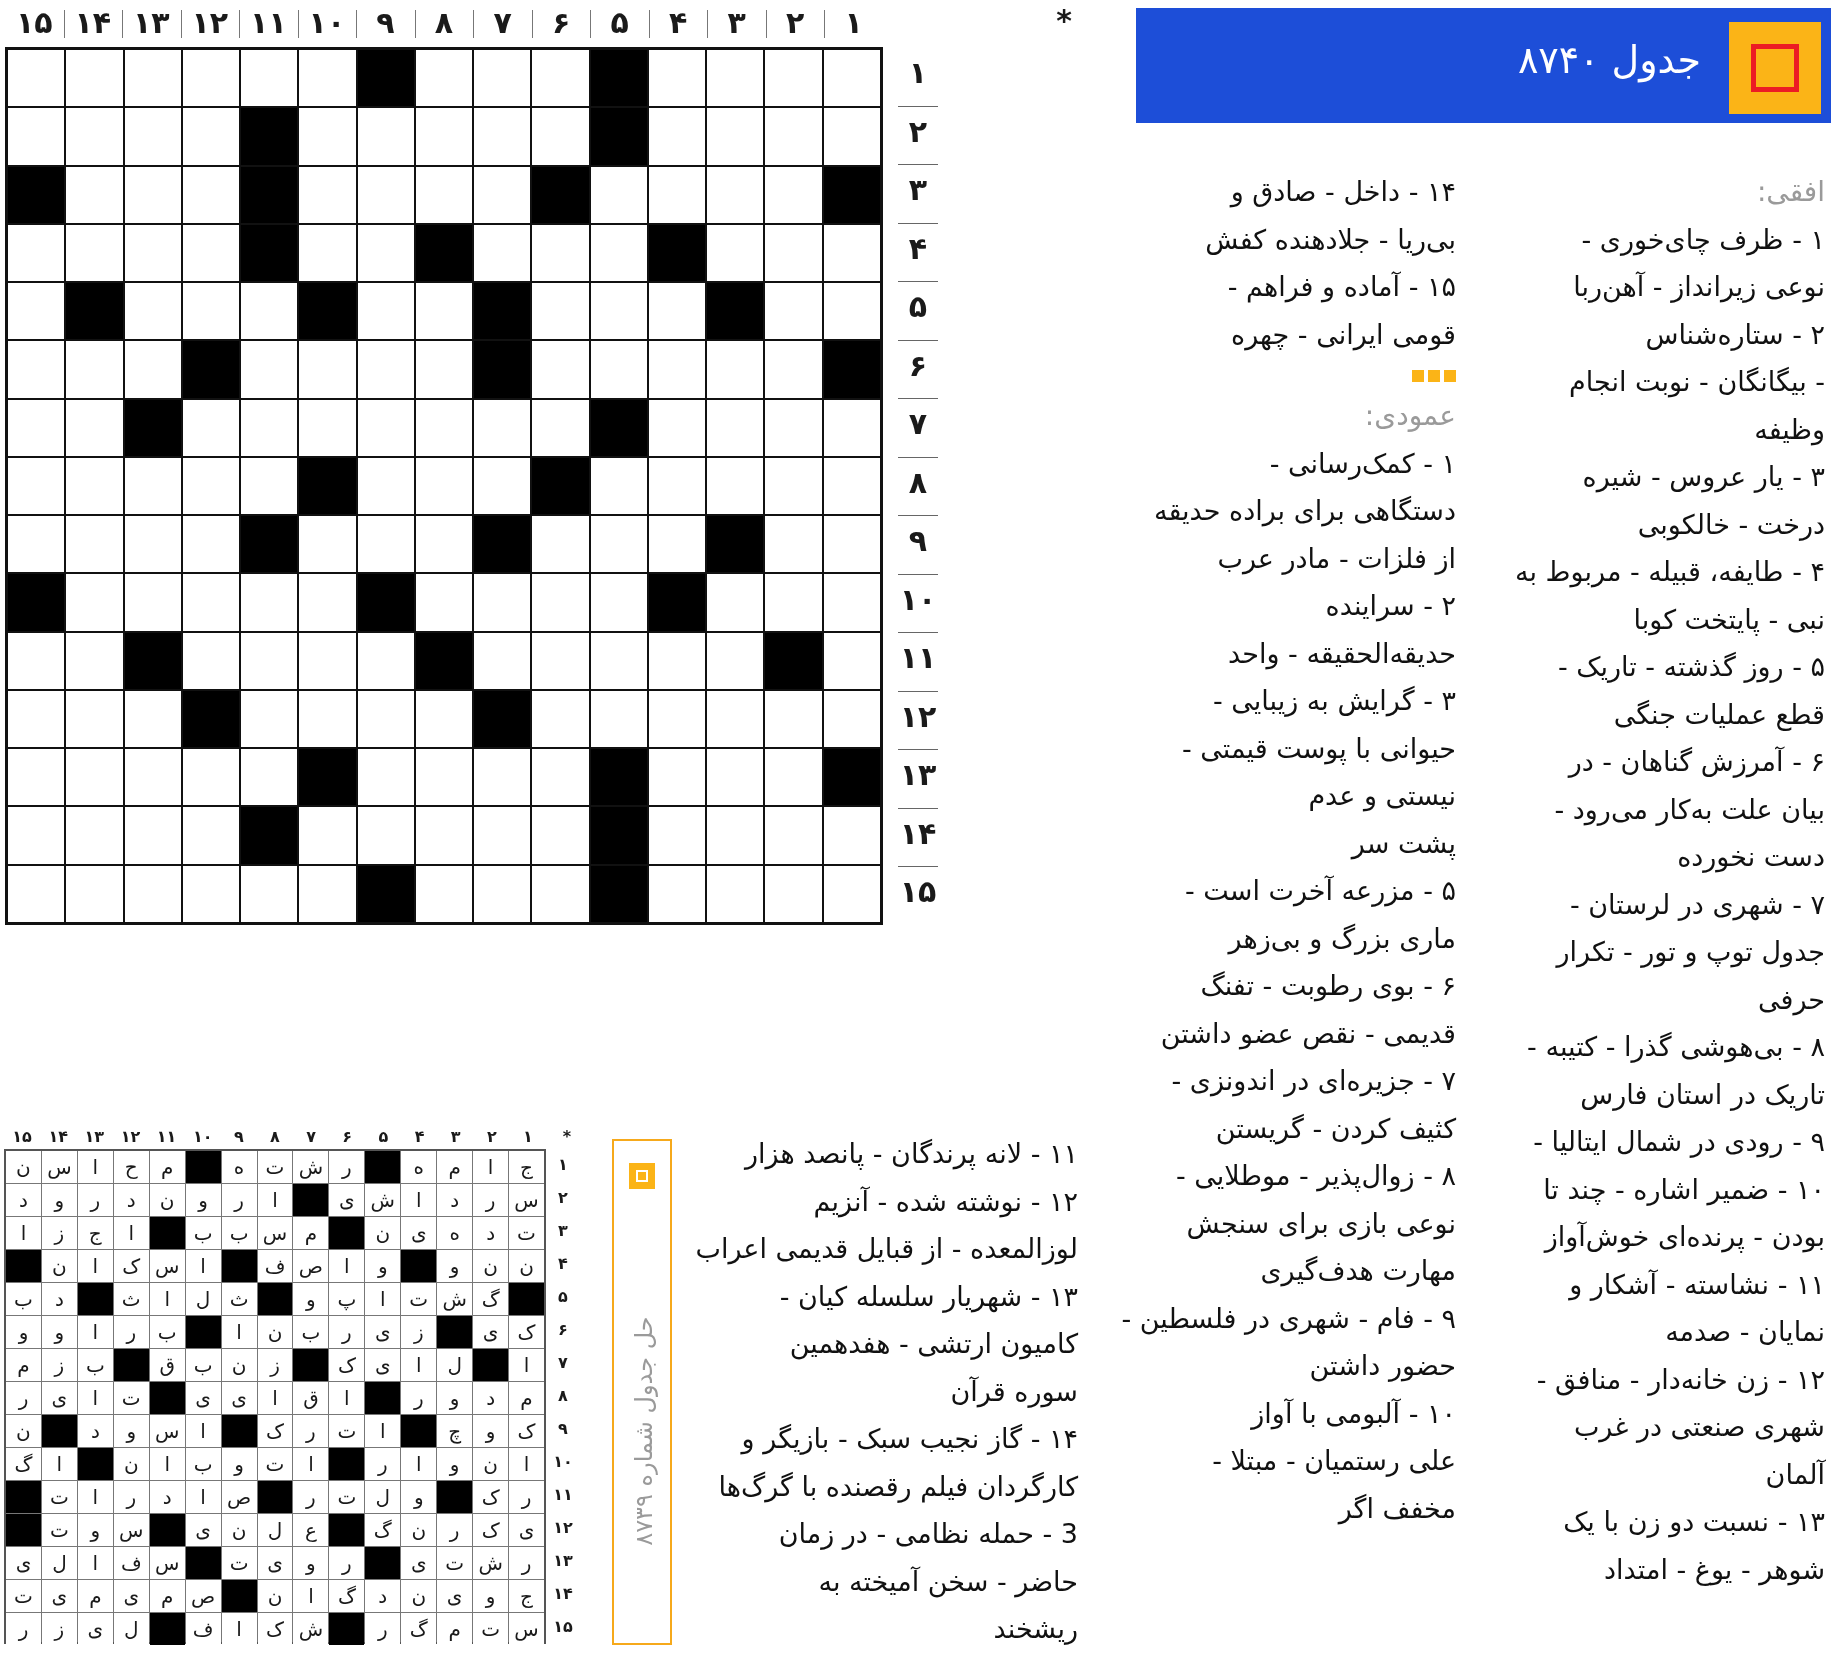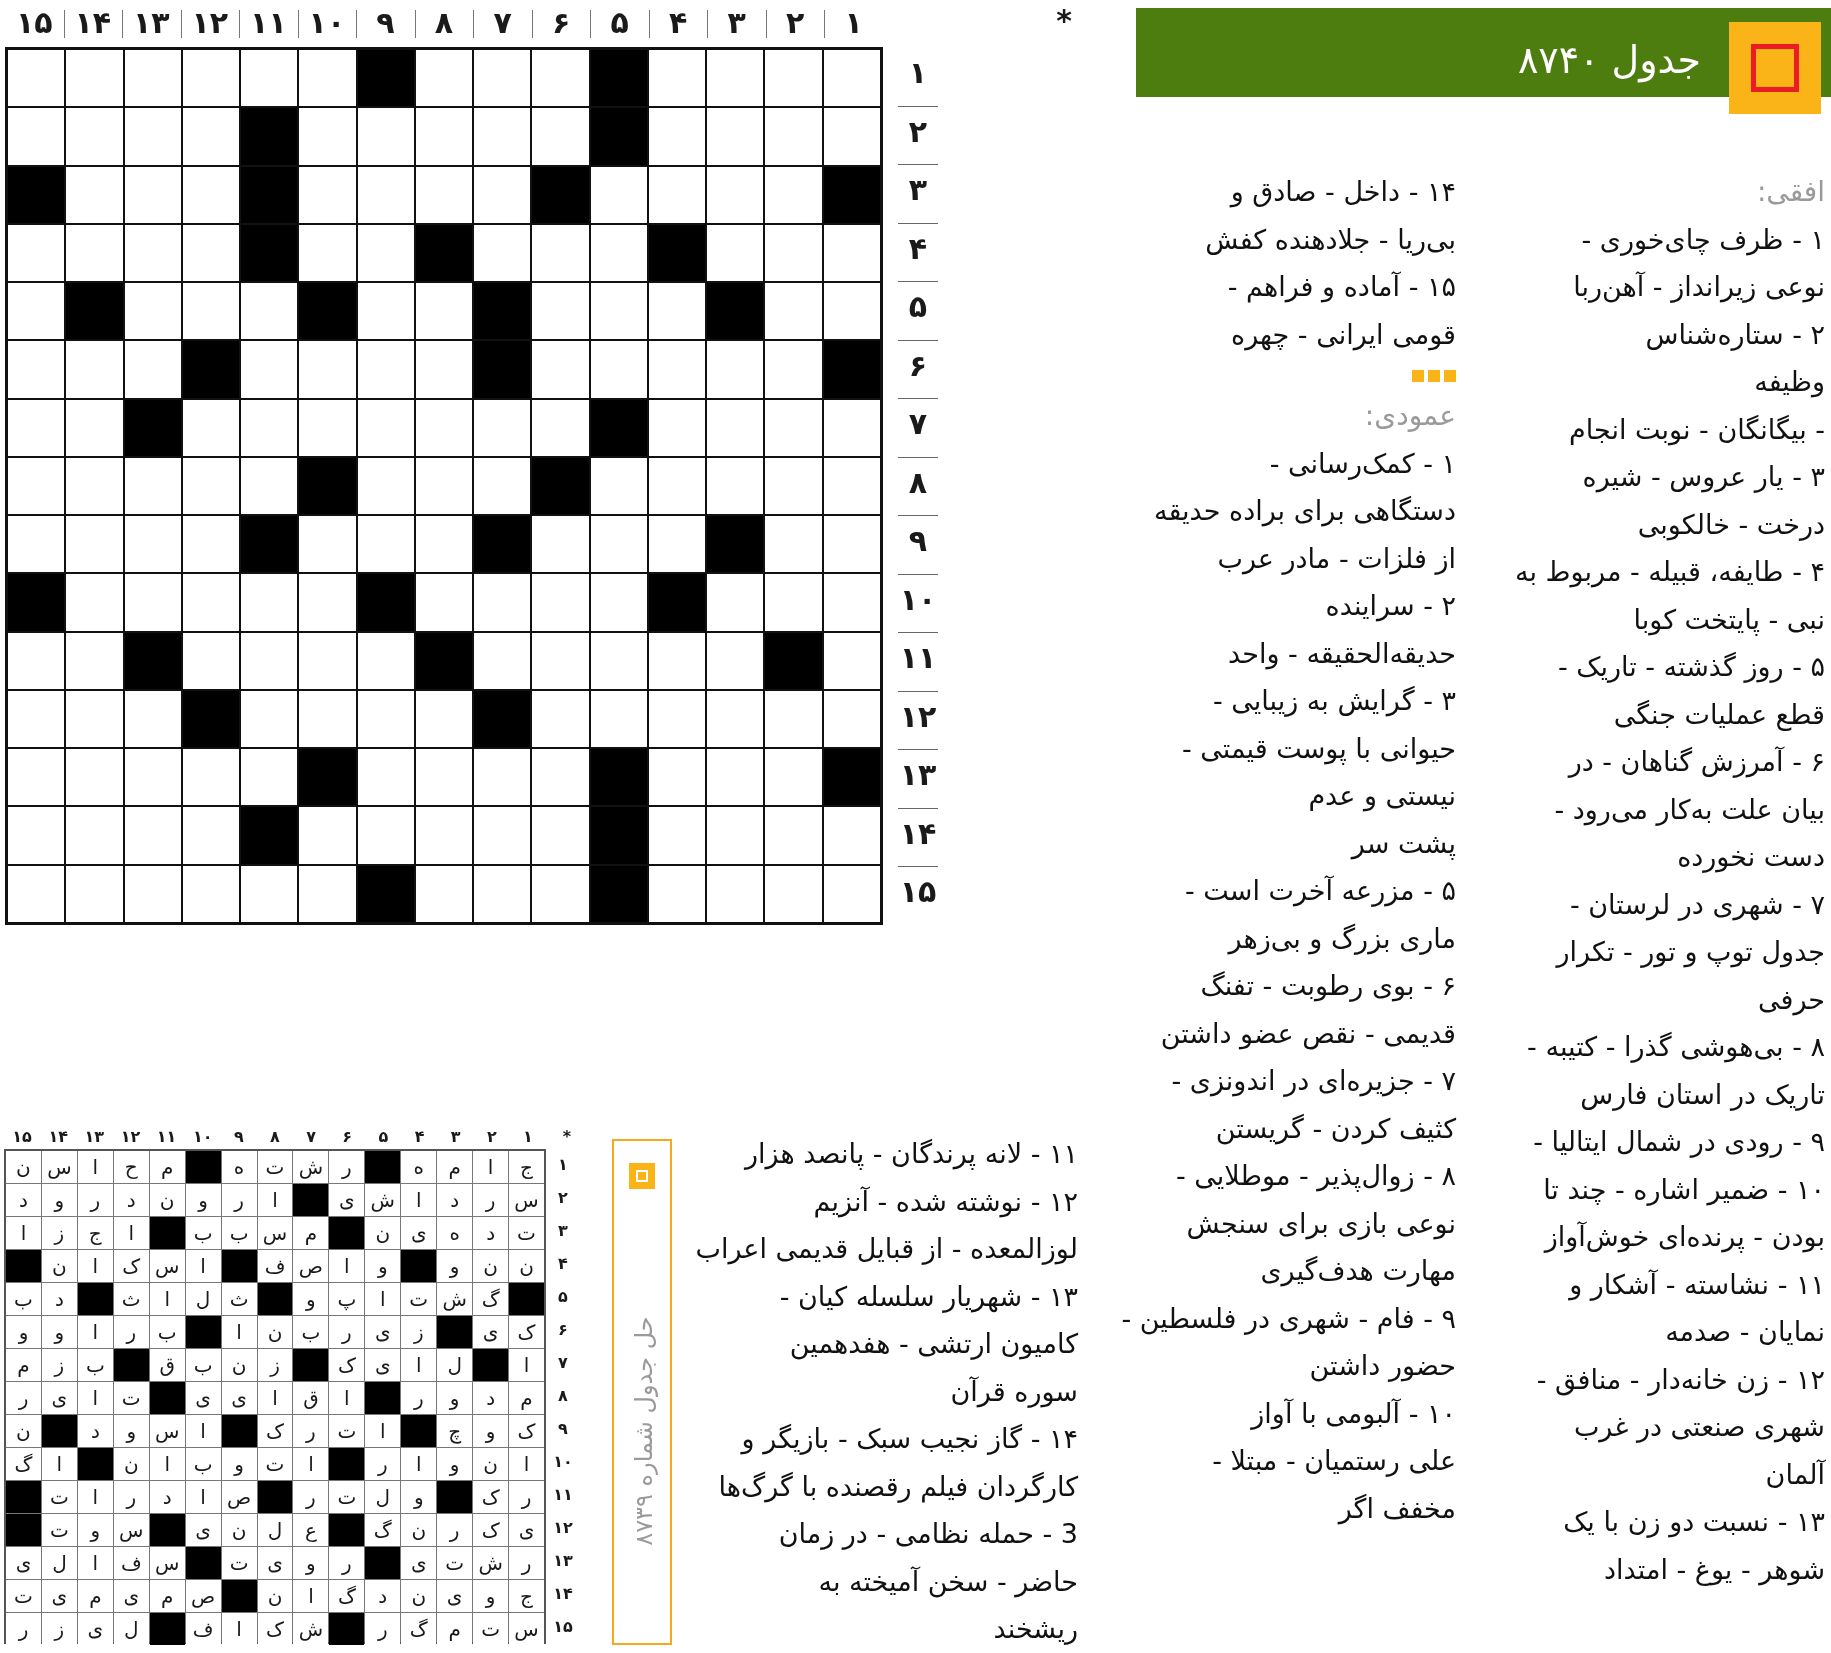--- a/index.html
+++ b/index.html
@@ -14,21 +14,21 @@
 
   .grid { position: absolute; left: 5px; top: 47px; width: 878px; height: 878px; border: 3px solid #111; background: #111; display: grid; grid-template-columns: repeat(15, 1fr); grid-template-rows: repeat(15, 1fr); gap: 2px; direction: ltr; }
   .cell { background: #ffffff; }
   .cell.black { background: #000000; }
 
   .row-nums { position: absolute; left: 888px; top: 47px; width: 60px; height: 878px; }
   .row-num { position: absolute; left: 0; width: 60px; text-align: center; font-weight: bold; font-size: 30px; }
   .row-sep { position: absolute; left: 10px; width: 40px; height: 1px; background: #666; }
 
   
-  .banner { position: absolute; left: 1136px; top: 8px; width: 695px; height: 89px; background: #4d7c0f; }
+  .banner { position: absolute; left: 1136px; top: 8px; width: 695px; height: 115px; background: #1d4ed8; }
   .banner-logo { position: absolute; right: 10px; top: 14px; width: 92px; height: 92px; background: #fbb417; }
   .banner-logo .inner { position: absolute; left: 22px; top: 22px; width: 48px; height: 48px; border: 5px solid #ec1c24; }
   .banner-title { position: absolute; right: 130px; top: 30px; color: #ffffff; font-size: 38px; direction: rtl; font-family: "DejaVu Sans", sans-serif; }
 
   
   .clue-col { position: absolute; direction: rtl; text-align: justify; font-size: 27px; line-height: 47.5px; color: #111; }
   .clue-col .section { color: #9a9a9a; font-size: 28px; }
   .clue-col .line { white-space: nowrap; }
   .col-a { left: 1522px; top: 168px; width: 303px; }
   .col-b { left: 1140px; top: 168px; width: 316px; }
@@ -351,22 +351,22 @@
     </div>
   <div class="banner-title">جدول ۸۷۴۰</div>
 </div>
 
 <div class="clue-col col-a">
   <div class="section">افقی:</div>
   <div id="colA">
       <div class="line">۱ - ظرف چای‌خوری -</div>
       <div class="line">نوعی زیرانداز - آهن‌ربا</div>
       <div class="line">۲ - ستاره‌شناس</div>
+      <div class="line">- بیگانگان - نوبت انجام</div>
       <div class="line">وظیفه</div>
-      <div class="line">- بیگانگان - نوبت انجام</div>
       <div class="line">۳ - یار عروس - شیره</div>
       <div class="line">درخت - خالکوبی</div>
       <div class="line">۴ - طایفه، قبیله - مربوط به</div>
       <div class="line">نبی - پایتخت کوبا</div>
       <div class="line">۵ - روز گذشته - تاریک -</div>
       <div class="line">قطع عملیات جنگی</div>
       <div class="line">۶ - آمرزش گناهان - در</div>
       <div class="line">بیان علت به‌کار می‌رود -</div>
       <div class="line">دست نخورده</div>
       <div class="line">۷ - شهری در لرستان -</div>

